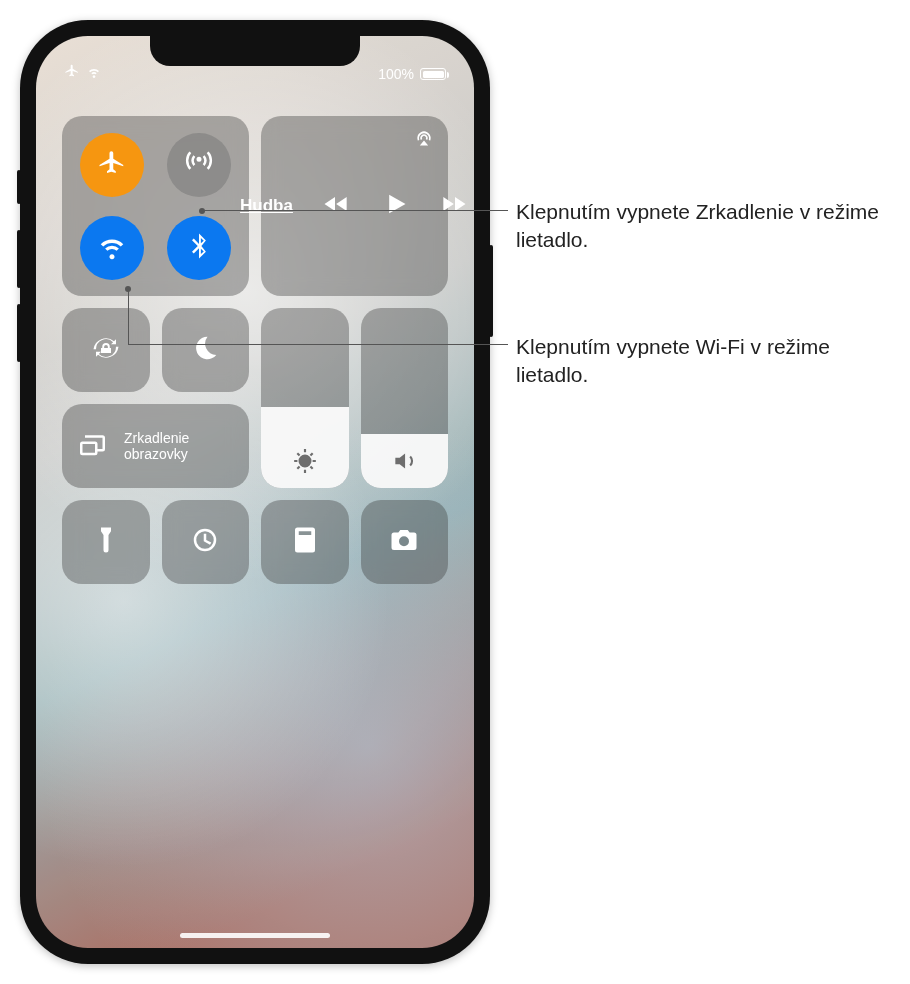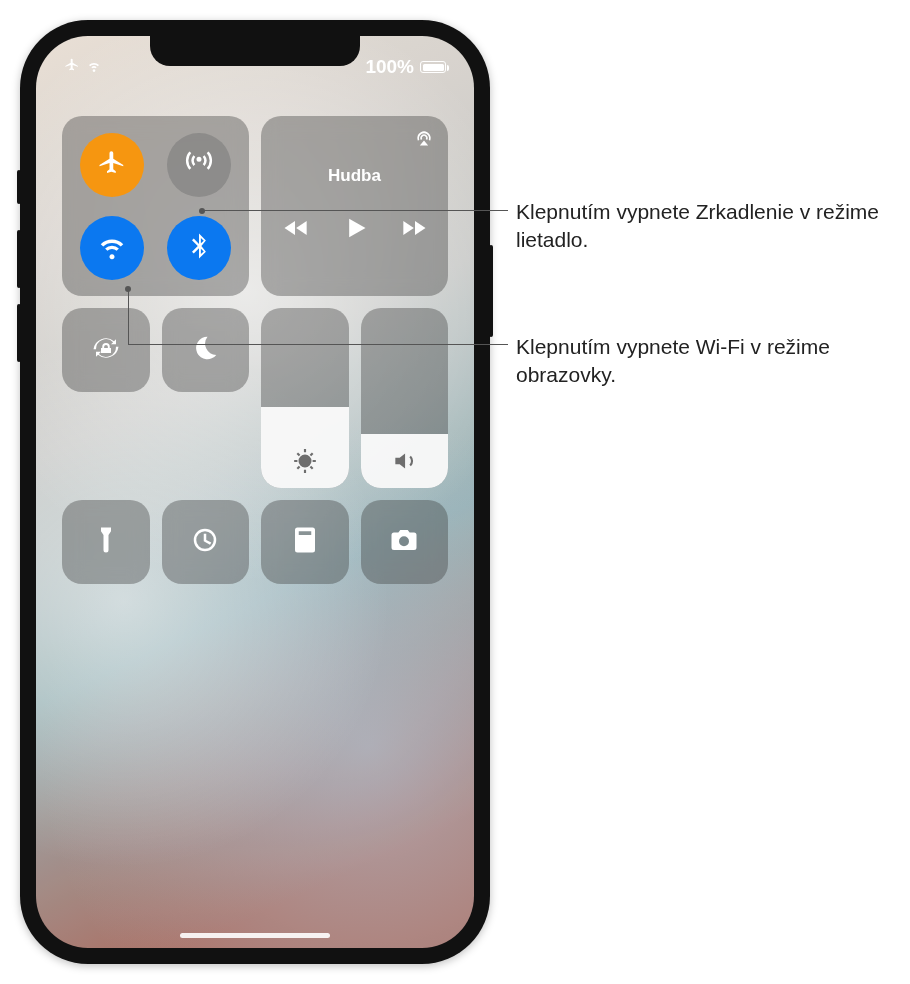--- a/index.html
+++ b/index.html
@@ -68,25 +68,25 @@
     z-index: 50;
   }
 
   
   .status {
     position: absolute;
     top: 20px; left: 0; right: 0;
     height: 26px;
     display: flex;
     justify-content: space-between;
-    align-items: flex-start;
+    align-items: flex-end;
     padding: 0 28px;
     color: #fff;
-    font-size: 19px;
-    font-weight: 700;
+    font-size: 14px;
+    font-weight: 400;
     z-index: 40;
   }
   .status .left,
   .status .right { display: flex; align-items: center; gap: 6px; }
   .status svg { width: 16px; height: 16px; fill: #fff; }
   .battery-shell {
     width: 26px; height: 12px;
     border: 1.5px solid #fff; border-radius: 3px;
     position: relative;
   }
@@ -140,25 +140,26 @@
   }
   .round svg { width: 30px; height: 30px; fill: #fff; }
   .round.orange { background: #ff9500; }
   .round.blue   { background: #007aff; }
   .round.gray   { background: rgba(120,120,120,.55); }
 
   
   .music {
     grid-column: 3 / span 2;
     grid-row: 1 / span 2;
-    flex-direction: column;
+    flex-direction: row;
     align-items: center;
     justify-content: center;
     gap: 28px;
     padding: 14px;
+    text-decoration: underline;
   }
   .music-title { font-size: 17px; font-weight: 600; color:#fff; }
   .music-controls { display: flex; align-items: center; gap: 32px; }
   .music-controls svg { width: 28px; height: 28px; fill: #fff; }
   .music .airplay {
     position:absolute; top:12px; right:14px;
   }
   .music .airplay svg { width:20px; height:20px; fill:#fff;}
 
   .orient  { grid-column: 1; grid-row: 3; }
@@ -342,20 +343,29 @@
       </div>
 
       <div class="tile small dnd">
         <span>
           <svg viewBox="0 0 24 24">
               <path d="M14 3a9 9 0 1 0 7 14.5A9 9 0 0 1 14 3z"></path>
             </svg>
         </span>
       </div>
 
+      <div class="tile mirror">
+        <span>
+          <svg viewBox="0 0 24 24">
+              <path d="M4 5h14a2 2 0 0 1 2 2v9a2 2 0 0 1-2 2h-6v-2h6V7H4zM2 10h10a2 2 0 0 1 2 2v7a2 2 0 0 1-2 2H2a2 2 0 0 1-2-2v-7a2 2 0 0 1 2-2zm0 2v7h10v-7z"></path>
+            </svg>
+        </span>
+        <div class="mirror-text" style="white-space:pre-line">Zrkadlenie
+obrazovky</div>
+      </div>
 
       <div class="vslider bright">
         <div class="vfill"></div>
         <div class="icon">
           <svg viewBox="0 0 24 24">
               <path d="M12 7a5 5 0 1 1 0 10 5 5 0 0 1 0-10zm0-6v3h0zM12 20v3zM2 12h3zM19 12h3zM4.9 4.9l2.1 2.1zM17 17l2.1 2.1zM4.9 19.1 7 17zM17 7l2.1-2.1z" stroke="#6e6e6e" stroke-width="2" stroke-linecap="round" fill="#6e6e6e"></path>
             </svg>
         </div>
       </div>
 
@@ -398,13 +408,13 @@
       </div>
 
     </div>
   </div>
 </div>
 
 <div class="leader bt"></div>
 <div class="leader wifi"></div>
 
 <div class="callout bt">Klepnutím vypnete Zrkadlenie v režime lietadlo.</div>
-<div class="callout wifi">Klepnutím vypnete Wi-Fi v režime obrazovky.</div>
+<div class="callout wifi">Klepnutím vypnete Wi-Fi v režime lietadlo.</div>
 
 </body></html>

